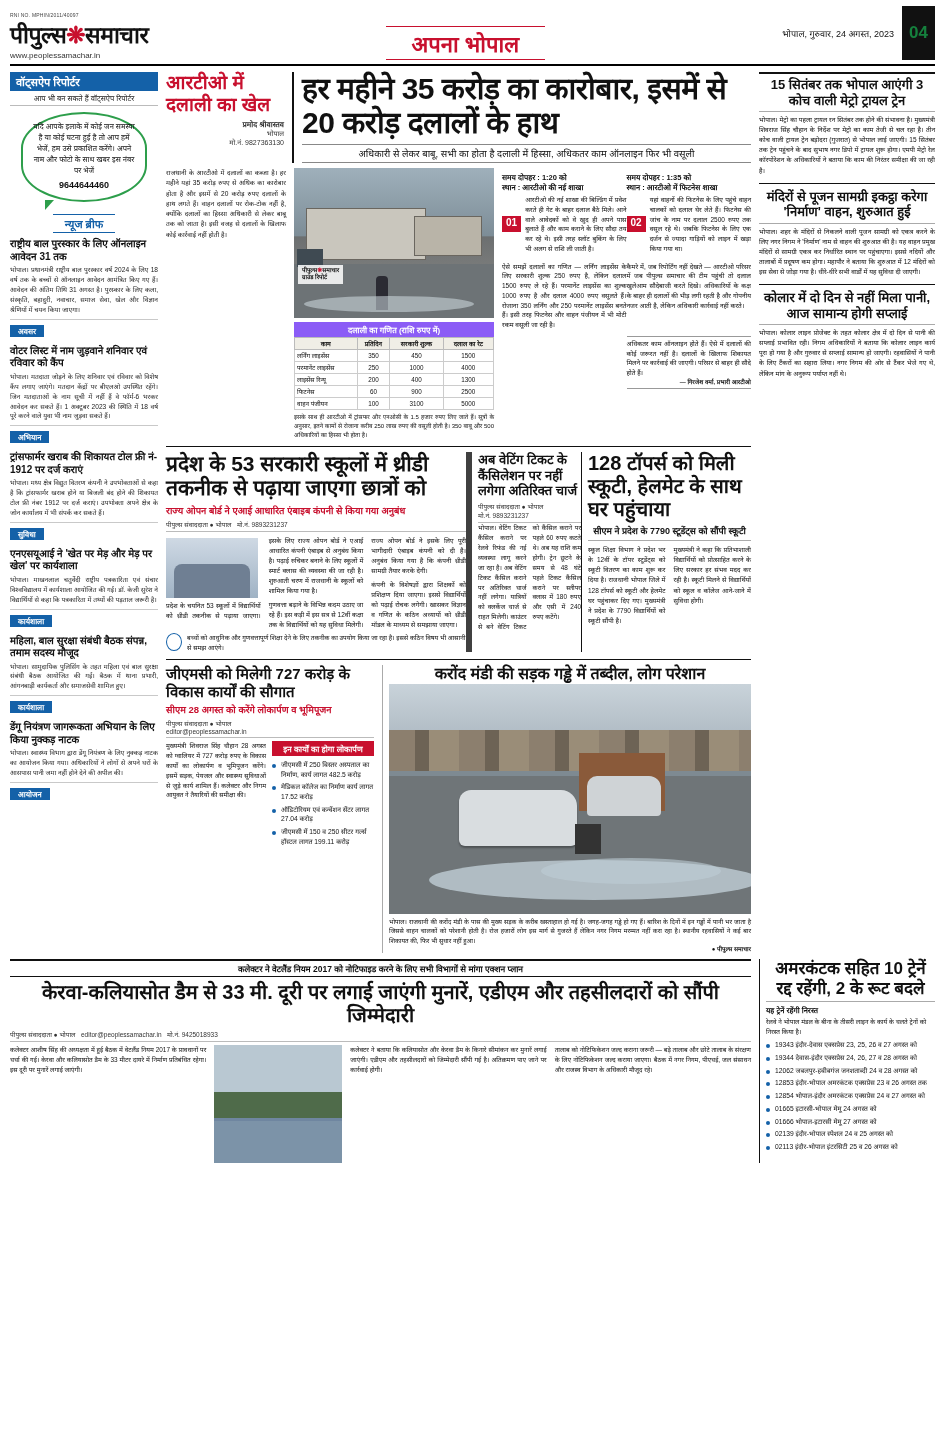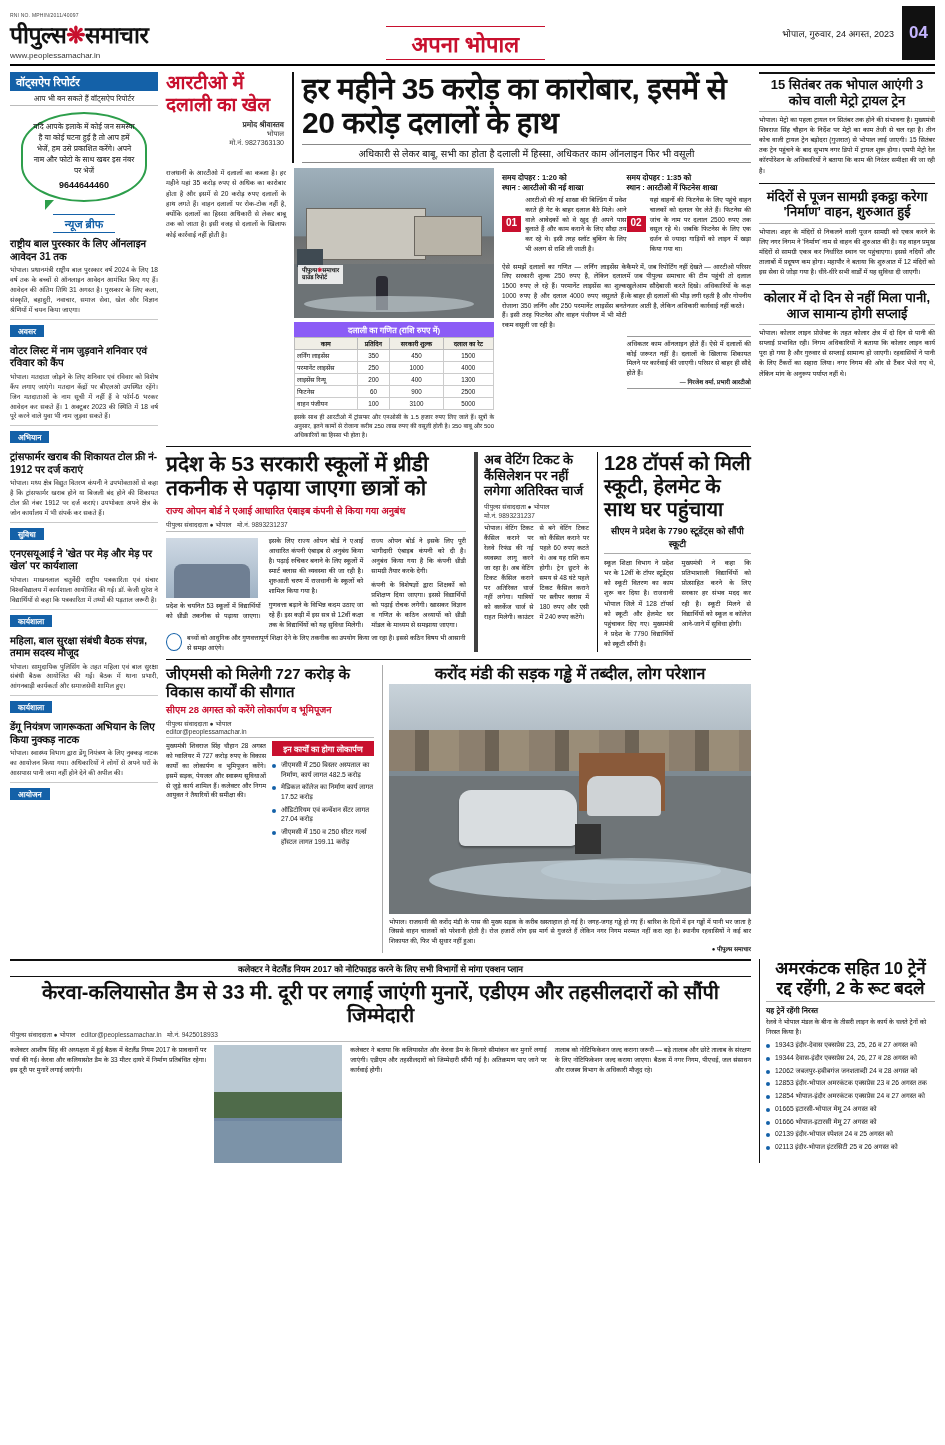--- a/index.html
+++ b/index.html
@@ -16,21 +16,21 @@
   
   .masthead { display:flex; align-items:flex-end; justify-content:space-between; border-bottom:2px solid #000; padding-bottom:4px; }
   .logo-wrap { display:flex; flex-direction:column; }
   .logo { font-size:23px; font-weight:bold; letter-spacing:-0.5px; color:#111; }
   .logo .dot { color:#c8102e; }
   .logo-top { font-size:5px; color:#444; letter-spacing:0.2px; }
   .logo-url { font-size:8px; color:#333; margin-top:1px; }
   .center-band { text-align:center; flex:1; }
   .band-title { display:inline-block; font-size:22px; font-weight:bold; color:#c8102e; border-top:1px solid #c8102e; border-bottom:1px solid #c8102e; padding:1px 26px; }
   .dateline { display:flex; align-items:center; gap:8px; font-size:9px; }
-  .pageno { background:#111; color:#c4b5fd; font-size:17px; font-weight:bold; padding:17px 7px; }
+  .pageno { background:#111; color:#15803d; font-size:17px; font-weight:bold; padding:17px 7px; }
 
   
   .cols { display:flex; gap:8px; margin-top:6px; }
   .col-left { width:148px; }
   .col-mid { width:calc(945px - 20px - 148px - 176px - 16px); }
   .col-right { width:176px; }
 
   
   .rail-head { background:#1461a8; color:#fff; font-size:11px; font-weight:bold; padding:2px 6px; }
   .rail-sub { font-size:7.5px; text-align:center; color:#222; padding:2px 2px; border-bottom:1px solid #bbb;}
@@ -288,41 +288,41 @@
             <div style="border-top:1px solid #999;border-bottom:1px solid #999;padding:2px 0">
               <div class="tb-text">अधिकतर काम ऑनलाइन होते हैं। ऐसे में दलालों की कोई जरूरत नहीं है। दलालों के खिलाफ शिकायत मिलने पर कार्रवाई की जाएगी। परिसर से बाहर ही सौदे होते हैं।</div>
               <div style="font-size:6px;text-align:right;font-weight:bold">— गिरजेश वर्मा, प्रभारी आरटीओ</div>
             </div>
           </div>
         </div>
       </div>
 
       <div class="rule"></div>
 
-      <div style="display:flex;gap:8px">
+      <div style="display:flex;">
         <div style="width:300px">
           <h2 class="story">प्रदेश के 53 सरकारी स्कूलों में थ्रीडी तकनीक से पढ़ाया जाएगा छात्रों को</h2>
           <div class="redsub">राज्य ओपन बोर्ड ने एआई आधारित एंबाइब कंपनी से किया गया अनुबंध</div>
           <div class="cred">
             <span>पीपुल्स संवाददाता ● भोपाल</span> &nbsp;
             <span>मो.नं. 9893231237</span>
           </div>
           <div class="cols3">
             <div class="kidsphoto"></div>
             <p class="p">प्रदेश के चयनित 53 स्कूलों में विद्यार्थियों को थ्रीडी तकनीक से पढ़ाया जाएगा। इसके लिए राज्य ओपन बोर्ड ने एआई आधारित कंपनी एंबाइब से अनुबंध किया है। पढ़ाई रुचिकर बनाने के लिए स्कूलों में स्मार्ट क्लास की व्यवस्था की जा रही है। शुरुआती चरण में राजधानी के स्कूलों को शामिल किया गया है।</p>
             <p class="p">गुणवत्ता बढ़ाने के विभिन्न कदम उठाए जा रहे हैं। इस कड़ी में इस सत्र से 12वीं कक्षा तक के विद्यार्थियों को यह सुविधा मिलेगी। राज्य ओपन बोर्ड ने इसके लिए पूरी भागीदारी एंबाइब कंपनी को दी है। अनुबंध किया गया है कि कंपनी थ्रीडी सामग्री तैयार करके देगी।</p>
             <p class="p">कंपनी के विशेषज्ञों द्वारा शिक्षकों को प्रशिक्षण दिया जाएगा। इससे विद्यार्थियों को पढ़ाई रोचक लगेगी। खासकर विज्ञान व गणित के कठिन अध्यायों को थ्रीडी मॉडल के माध्यम से समझाया जाएगा।</p>
           </div>
           <div style="display:flex;gap:5px;margin-top:3px">
             <div style="width:18px;height:18px;border:1px solid #1461a8;border-radius:50%"></div>
             <div style="font-size:6.4px;line-height:1.5">बच्चों को आधुनिक और गुणवत्तापूर्ण शिक्षा देने के लिए तकनीक का उपयोग किया जा रहा है। इससे कठिन विषय भी आसानी से समझ आएंगे।</div>
           </div>
         </div>
 
-        <div style="width:115px;border-left:4px solid #404040;padding-left:6px">
+        <div style="width:115px;border-left:6px solid #404040;padding-left:6px">
           <h3 class="story">अब वेटिंग टिकट के कैंसिलेशन पर नहीं लगेगा अतिरिक्त चार्ज</h3>
           <div class="cred">
             <span>पीपुल्स संवाददाता ● भोपाल</span><br>
             <span>मो.नं. 9893231237</span>
           </div>
           <div style="font-size:6.4px;line-height:1.55;text-align:justify;column-count:2;column-gap:6px">भोपाल। वेटिंग टिकट कैंसिल कराने पर रेलवे रिफंड की नई व्यवस्था लागू करने जा रहा है। अब वेटिंग टिकट कैंसिल कराने पर अतिरिक्त चार्ज नहीं लगेगा। यात्रियों को क्लर्केज चार्ज से राहत मिलेगी। काउंटर से बने वेटिंग टिकट को कैंसिल कराने पर पहले 60 रुपए कटते थे। अब यह राशि कम होगी। ट्रेन छूटने के समय से 48 घंटे पहले टिकट कैंसिल कराने पर स्लीपर क्लास में 180 रुपए और एसी में 240 रुपए कटेंगे।</div>
         </div>
 
         <div style="flex:1;border-left:1px solid #111;padding-left:6px">
           <h2 class="story small" style="font-size:20px">128 टॉपर्स को मिली स्कूटी, हेलमेट के साथ घर पहुंचाया</h2>

